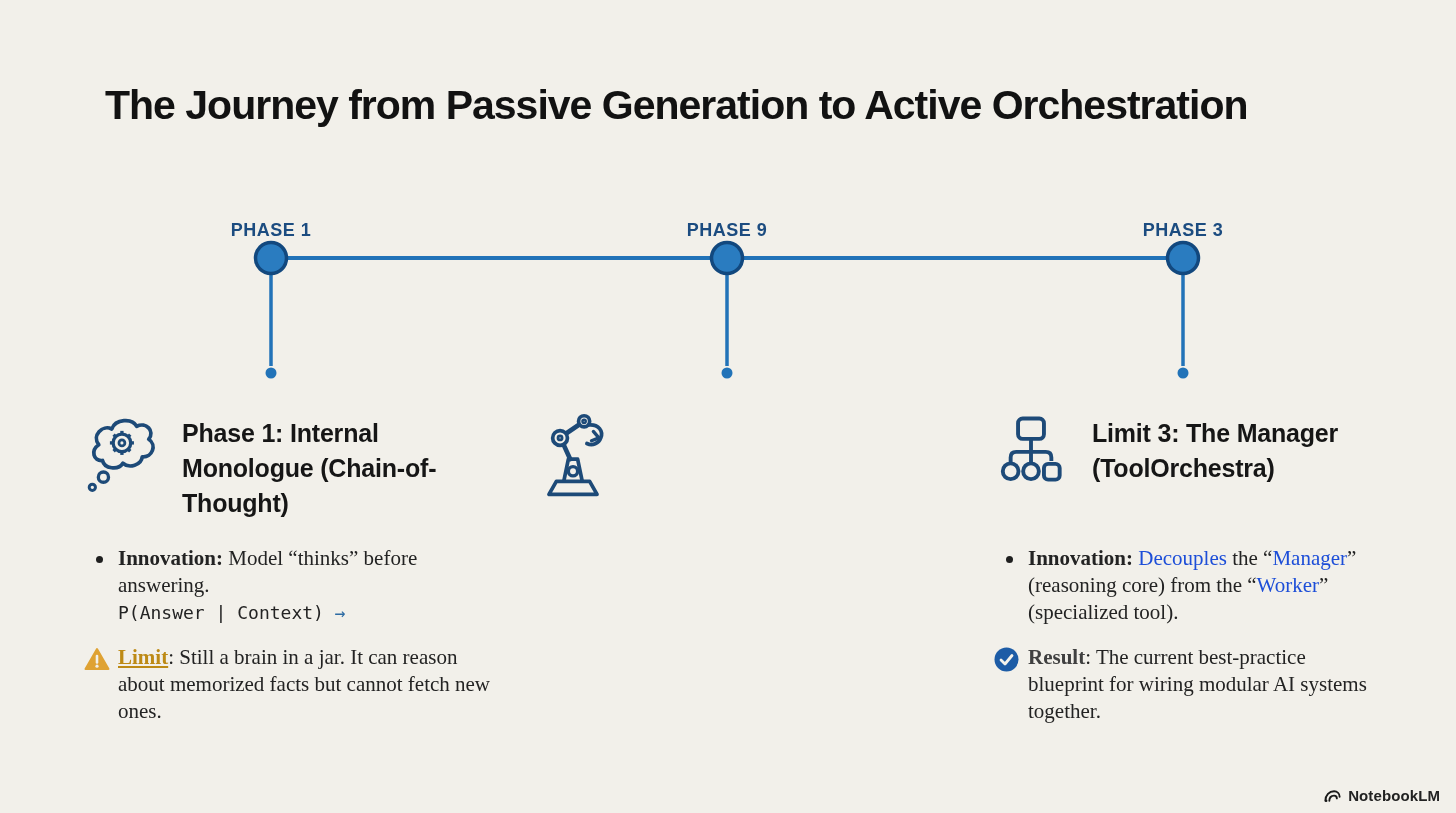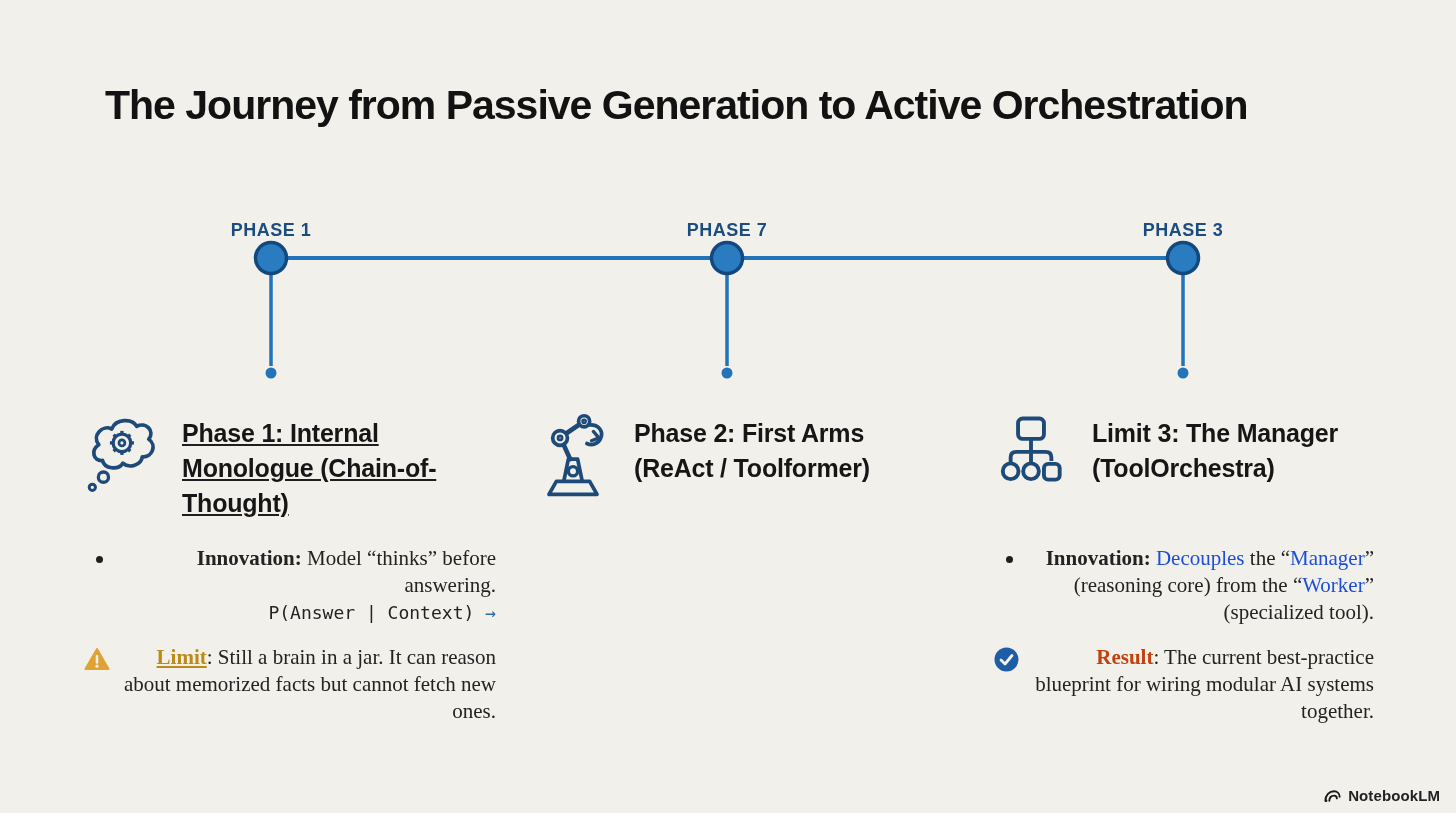--- a/index.html
+++ b/index.html
@@ -14,46 +14,46 @@
     font-size:41px;font-weight:700;letter-spacing:-1px;color:#121212;margin-left:21px;
   }
   
   .timeline-svg{position:absolute;left:0;top:190px;}
   .phase-label{
     position:absolute;top:220px;transform:translateX(-50%);
     font-size:18px;font-weight:700;letter-spacing:.5px;color:#1c4c80;white-space:nowrap;
   }
   
   .col{position:absolute;top:408px;}
-  .col-1{left:84px;width:412px;text-decoration:underline;}
+  .col-1{left:84px;width:412px;}
   .col-2{left:536px;width:392px;}
   .col-3{left:994px;width:380px;}
   .col-header{display:flex;gap:24px;align-items:flex-start;}
   .col-icon{flex:0 0 74px;}
   .col-heading{
     flex:1;font-size:25px;line-height:35px;font-weight:700;color:#161616;
     letter-spacing:-.2px;margin-top:8px;
   }
-  .col-items{position:absolute;left:0;right:0;top:137px;text-align:right;}
+  .col-items{position:absolute;left:0;right:0;top:137px;}
   .item{display:flex;margin-bottom:18px;}
   .item-marker{flex:0 0 34px;position:relative;}
   .bullet-dot{
     position:absolute;left:12px;top:11px;width:7px;height:7px;border-radius:50%;
     background:#1f1f1f;
   }
   .item-text{
     flex:1;font-family:"Liberation Serif","DejaVu Serif",serif;
     font-size:21px;line-height:27px;color:#232323;
   }
   .item-text .bold{font-weight:700;}
   .item-text .blue{color:#1d4ed8;}
   .item-text .arrow{color:#2d6ba3;}
   .item-text .code{font-family:"DejaVu Sans Mono","Liberation Mono",monospace;font-size:18px;}
   .item-text .limit{color:#bd8a15;font-weight:700;text-decoration:underline;}
-  .item-text .result{color:#c2410c;font-weight:700;}
+  .item-text .result{color:#404040;font-weight:700;}
   
   .watermark{
     position:absolute;right:16px;top:787px;display:flex;align-items:center;gap:6px;
   }
   .watermark-label{font-size:15px;font-weight:700;color:#222;letter-spacing:.1px;}
   svg{display:block;}
 </style>
 </head>
 <body style="background: rgb(242, 240, 234);">
 
@@ -66,21 +66,21 @@
   <line x1="1183" y1="68" x2="1183" y2="176" stroke="#2273b8" stroke-width="3.5"></line>
   <circle cx="271" cy="183" r="5.5" fill="#2273b8"></circle>
   <circle cx="727" cy="183" r="5.5" fill="#2273b8"></circle>
   <circle cx="1183" cy="183" r="5.5" fill="#2273b8"></circle>
   <circle cx="271" cy="68" r="15.5" fill="#2a7cc0" stroke="#12487e" stroke-width="3.5"></circle>
   <circle cx="727" cy="68" r="15.5" fill="#2a7cc0" stroke="#12487e" stroke-width="3.5"></circle>
   <circle cx="1183" cy="68" r="15.5" fill="#2a7cc0" stroke="#12487e" stroke-width="3.5"></circle>
 </svg>
 
 <div class="phase-label" style="left:271px">PHASE 1</div>
-<div class="phase-label" style="left:727px">PHASE 7</div>
+<div class="phase-label" style="left:727px">PHASE 9</div>
 <div class="phase-label" style="left:1183px">PHASE 3</div>
 
 <div class="col col-1">
   <div class="col-header">
     <div class="col-icon">
       <svg width="74" height="92" viewBox="0 0 80 96" fill="none" stroke="#1d4a78">
         <path d="M16 38 C8 28 20 16 30 21 C34 10 52 9 57 18 C67 13 77 23 70 32 C79 38 74 52 63 51 C62 60 49 64 42 58 C37 66 22 64 20 55 C10 56 7 44 16 38 Z" stroke-width="4" stroke-linejoin="round"></path>
         <g stroke-width="3.6">
           <circle cx="41" cy="36" r="9.5"></circle>
           <circle cx="41" cy="36" r="3.2" stroke-width="3"></circle>
@@ -129,21 +129,20 @@
         <line x1="37" y1="54" x2="27" y2="32" stroke-width="5" stroke-linecap="round"></line>
         <line x1="27" y1="30" x2="52" y2="13" stroke-width="5" stroke-linecap="round"></line>
         <circle cx="26" cy="31" r="8" stroke-width="4" fill="#f2f0ea"></circle>
         <circle cx="26" cy="31" r="2.2" stroke-width="3"></circle>
         <circle cx="52" cy="13" r="6" stroke-width="4" fill="#f2f0ea"></circle>
         <circle cx="52" cy="13" r="1.8" stroke-width="2.6"></circle>
         <path d="M57 17 C68 16 73 24 70 31 C68 37 61 40 55 37" stroke-width="4" stroke-linecap="round"></path>
         <path d="M62 24 L68 31 L60 34" stroke-width="3.6" stroke-linejoin="round" stroke-linecap="round"></path>
       </svg>
     </div>
-    <div class="col-heading">Phase 2: First Arms (ReAct / Toolformer)</div>
   </div>
   <div class="col-items">
   </div>
 </div>
 
 <div class="col col-3">
   <div class="col-header">
     <div class="col-icon">
       <svg width="74" height="84" viewBox="0 0 80 84" fill="none" stroke="#1d4a78">
         <rect x="26" y="8" width="28" height="22" rx="5" stroke-width="4.2"></rect>

